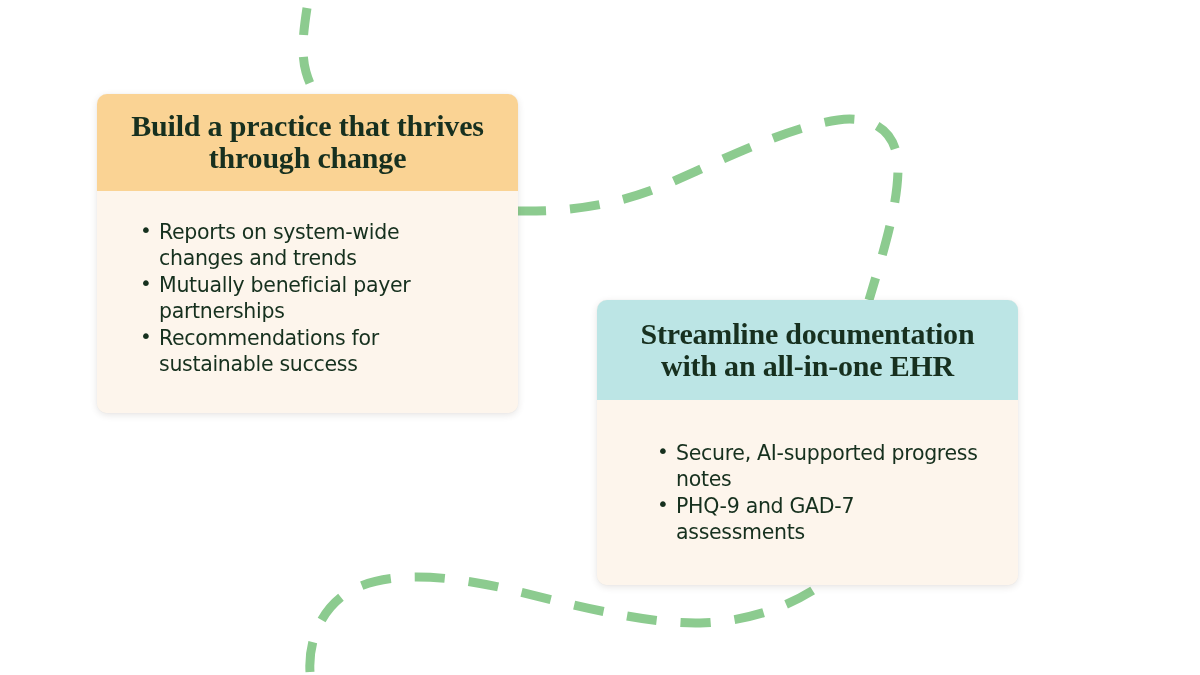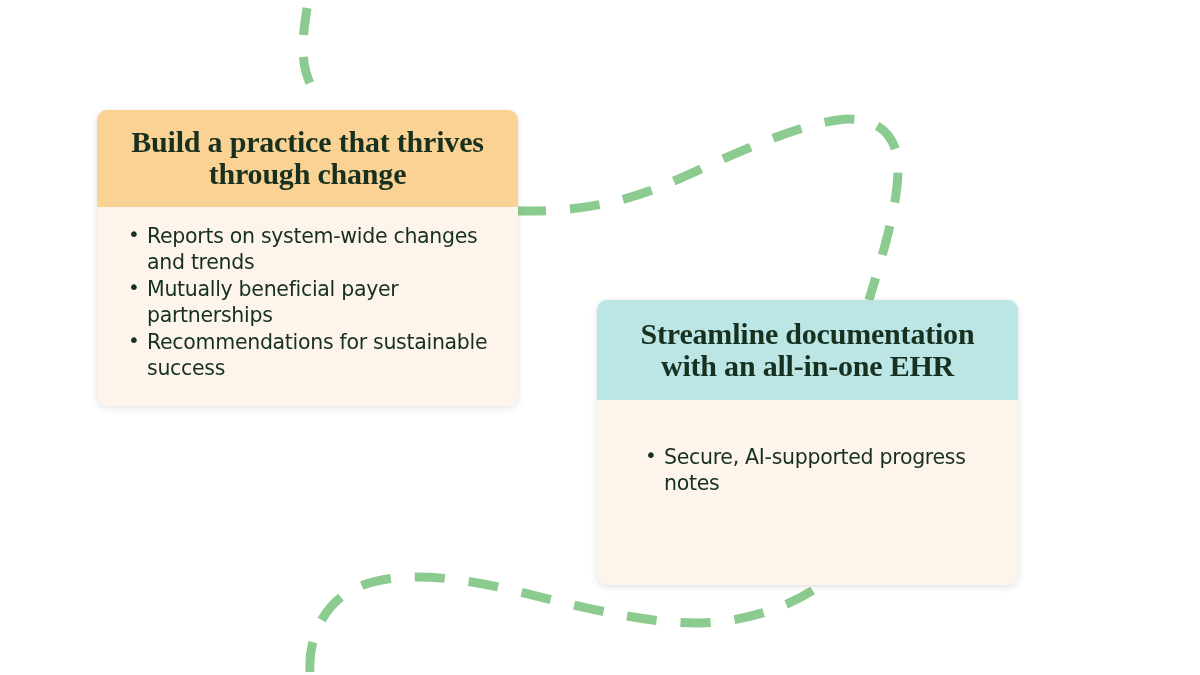--- a/index.html
+++ b/index.html
@@ -42,21 +42,21 @@
     font-size: 30px;
     line-height: 1.05;
     letter-spacing: -0.2px;
     color: #17301f;
   }
   .card-body {
     background: #fdf5ec;
     padding: 14px 22px 20px 22px;
   }
   .card-body ul {
-    margin: 0;
+    margin: 12px;
     padding: 0 0 0 26px;
     list-style: none;
   }
   .card-body li {
     position: relative;
     font-family: "DejaVu Sans", "Liberation Sans", sans-serif;
     font-size: 20.5px;
     line-height: 1.27;
     color: #16301e;
     margin: 0 0 1px 0;
@@ -67,21 +67,21 @@
     position: absolute;
     left: -19px;
     top: -1px;
     font-size: 20px;
     color: #16301e;
   }
 
   
   #card-thrive {
     left: 97px;
-    top: 110px;
+    top: 94px;
     width: 421px;
   }
   #card-thrive .card-header {
     background: #fad394;
     height: 97px;
     box-sizing: border-box;
     padding-top: 16px;
   }
   #card-thrive .card-body {
     padding-top: 16px;
@@ -97,21 +97,21 @@
     top: 300px;
     width: 421px;
   }
   #card-ehr .card-header {
     background: #bce5e5;
     height: 100px;
     box-sizing: border-box;
     padding-top: 18px;
   }
   #card-ehr .card-body {
-    padding-top: 44px;
+    padding-top: 28px;
     padding-left: 41px;
     padding-bottom: 26px;
     min-height: 185px;
     box-sizing: border-box;
   }
 </style>
 </head>
 <body>
 
 <div id="canvas">
@@ -136,17 +136,18 @@
         <li>Recommendations for sustainable success</li>
       </ul>
     </div>
   </div>
 
   <div class="card" id="card-ehr">
     <div class="card-header">Streamline documentation with an all-in-one EHR</div>
     <div class="card-body">
       <ul>
         <li>Secure, AI-supported progress notes</li>
+        <li>PHQ-9 and GAD-7 assessments</li>
       </ul>
     </div>
   </div>
 
 </div>
 
 </body></html>

